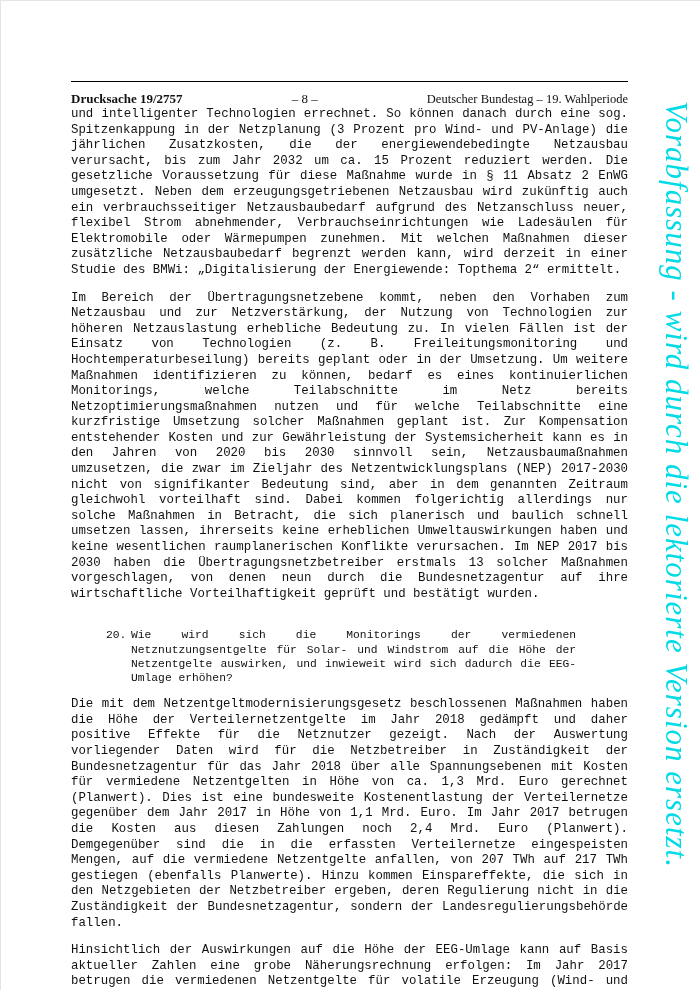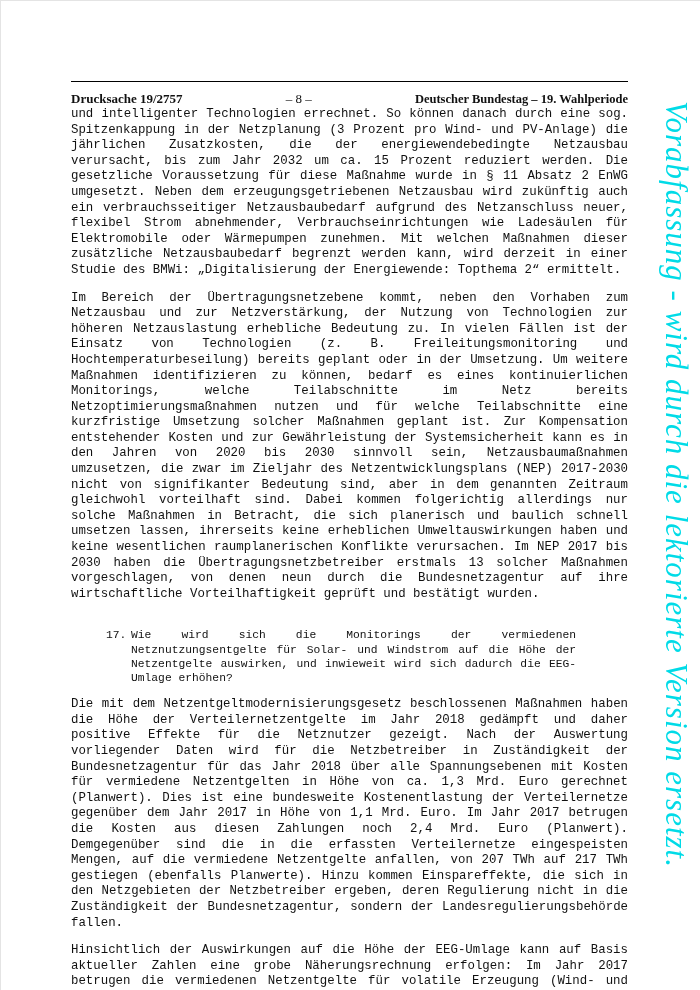--- a/index.html
+++ b/index.html
@@ -21,21 +21,21 @@
     left: 70px;
     width: 557px;
     display: flex;
     justify-content: space-between;
     align-items: flex-end;
     font-size: 13px;
     margin-top: 30px;
   }
   .header-left { font-weight: bold; white-space: nowrap; }
   .header-center { font-weight: normal; white-space: nowrap; }
-  .header-right { font-weight: bold; white-space: nowrap; font-size: 12.5px; }
+  .header-right { font-weight: normal; white-space: nowrap; font-size: 12.5px; }
 
   .rule {
     position: absolute;
     top: 80px;
     left: 70px;
     width: 557px;
     height: 0;
     border-top: 1.2px solid #000;
   }
 
@@ -91,21 +91,21 @@
     <div class="header-right">Deutscher Bundestag – 19. Wahlperiode</div>
   </div>
 
   <div class="rule"></div>
 
   <div class="content">
     <p class="para">und intelligenter Technologien errechnet. So können danach durch eine sog. Spitzenkappung in der Netzplanung (3 Prozent pro Wind- und PV-Anlage) die jährlichen Zusatzkosten, die der energiewendebedingte Netzausbau verursacht, bis zum Jahr 2032 um ca. 15 Prozent reduziert werden. Die gesetzliche Voraussetzung für diese Maßnahme wurde in § 11 Absatz 2 EnWG umgesetzt. Neben dem erzeugungsgetriebenen Netzausbau wird zukünftig auch ein verbrauchsseitiger Netzausbaubedarf aufgrund des Netzanschluss neuer, flexibel Strom abnehmender, Verbrauchseinrichtungen wie Ladesäulen für Elektromobile oder Wärmepumpen zunehmen. Mit welchen Maßnahmen dieser zusätzliche Netzausbaubedarf begrenzt werden kann, wird derzeit in einer Studie des BMWi: „Digitalisierung der Energiewende: Topthema 2“ ermittelt.</p>
     <p class="para">Im Bereich der Übertragungsnetzebene kommt, neben den Vorhaben zum Netzausbau und zur Netzverstärkung, der Nutzung von Technologien zur höheren Netzauslastung erhebliche Bedeutung zu. In vielen Fällen ist der Einsatz von Technologien (z. B. Freileitungsmonitoring und Hochtemperaturbeseilung) bereits geplant oder in der Umsetzung. Um weitere Maßnahmen identifizieren zu können, bedarf es eines kontinuierlichen Monitorings, welche Teilabschnitte im Netz bereits Netzoptimierungsmaßnahmen nutzen und für welche Teilabschnitte eine kurzfristige Umsetzung solcher Maßnahmen geplant ist. Zur Kompensation entstehender Kosten und zur Gewährleistung der Systemsicherheit kann es in den Jahren von 2020 bis 2030 sinnvoll sein, Netzausbaumaßnahmen umzusetzen, die zwar im Zieljahr des Netzentwicklungsplans (NEP) 2017-2030 nicht von signifikanter Bedeutung sind, aber in dem genannten Zeitraum gleichwohl vorteilhaft sind. Dabei kommen folgerichtig allerdings nur solche Maßnahmen in Betracht, die sich planerisch und baulich schnell umsetzen lassen, ihrerseits keine erheblichen Umweltauswirkungen haben und keine wesentlichen raumplanerischen Konflikte verursachen. Im NEP 2017 bis 2030 haben die Übertragungsnetzbetreiber erstmals 13 solcher Maßnahmen vorgeschlagen, von denen neun durch die Bundesnetzagentur auf ihre wirtschaftliche Vorteilhaftigkeit geprüft und bestätigt wurden.</p>
 
     <div class="question">
-      <span class="q-num">17.</span>
+      <span class="q-num">20.</span>
       <span class="q-text">Wie wird sich die Monitorings der vermiedenen Netznutzungsentgelte für Solar- und Windstrom auf die Höhe der Netzentgelte auswirken, und inwieweit wird sich dadurch die EEG-Umlage erhöhen?</span>
     </div>
 
     <p class="para">Die mit dem Netzentgeltmodernisierungsgesetz beschlossenen Maßnahmen haben die Höhe der Verteilernetzentgelte im Jahr 2018 gedämpft und daher positive Effekte für die Netznutzer gezeigt. Nach der Auswertung vorliegender Daten wird für die Netzbetreiber in Zuständigkeit der Bundesnetzagentur für das Jahr 2018 über alle Spannungsebenen mit Kosten für vermiedene Netzentgelten in Höhe von ca. 1,3 Mrd. Euro gerechnet (Planwert). Dies ist eine bundesweite Kostenentlastung der Verteilernetze gegenüber dem Jahr 2017 in Höhe von 1,1 Mrd. Euro. Im Jahr 2017 betrugen die Kosten aus diesen Zahlungen noch 2,4 Mrd. Euro (Planwert). Demgegenüber sind die in die erfassten Verteilernetze eingespeisten Mengen, auf die vermiedene Netzentgelte anfallen, von 207 TWh auf 217 TWh gestiegen (ebenfalls Planwerte). Hinzu kommen Einspareffekte, die sich in den Netzgebieten der Netzbetreiber ergeben, deren Regulierung nicht in die Zuständigkeit der Bundesnetzagentur, sondern der Landesregulierungsbehörde fallen.</p>
     <p class="para">Hinsichtlich der Auswirkungen auf die Höhe der EEG-Umlage kann auf Basis aktueller Zahlen eine grobe Näherungsrechnung erfolgen: Im Jahr 2017 betrugen die vermiedenen Netzentgelte für volatile Erzeugung (Wind- und Solarkraft) nach Prognosen der Übertragungsnetzbetreiber rund 550 Mio. Euro. Diese Zahlungen</p>
   </div>
 
   <div class="watermark" style="color: rgb(0, 219, 231);">Vorabfassung - wird durch die lektorierte Version ersetzt.</div>
 
 </div>

